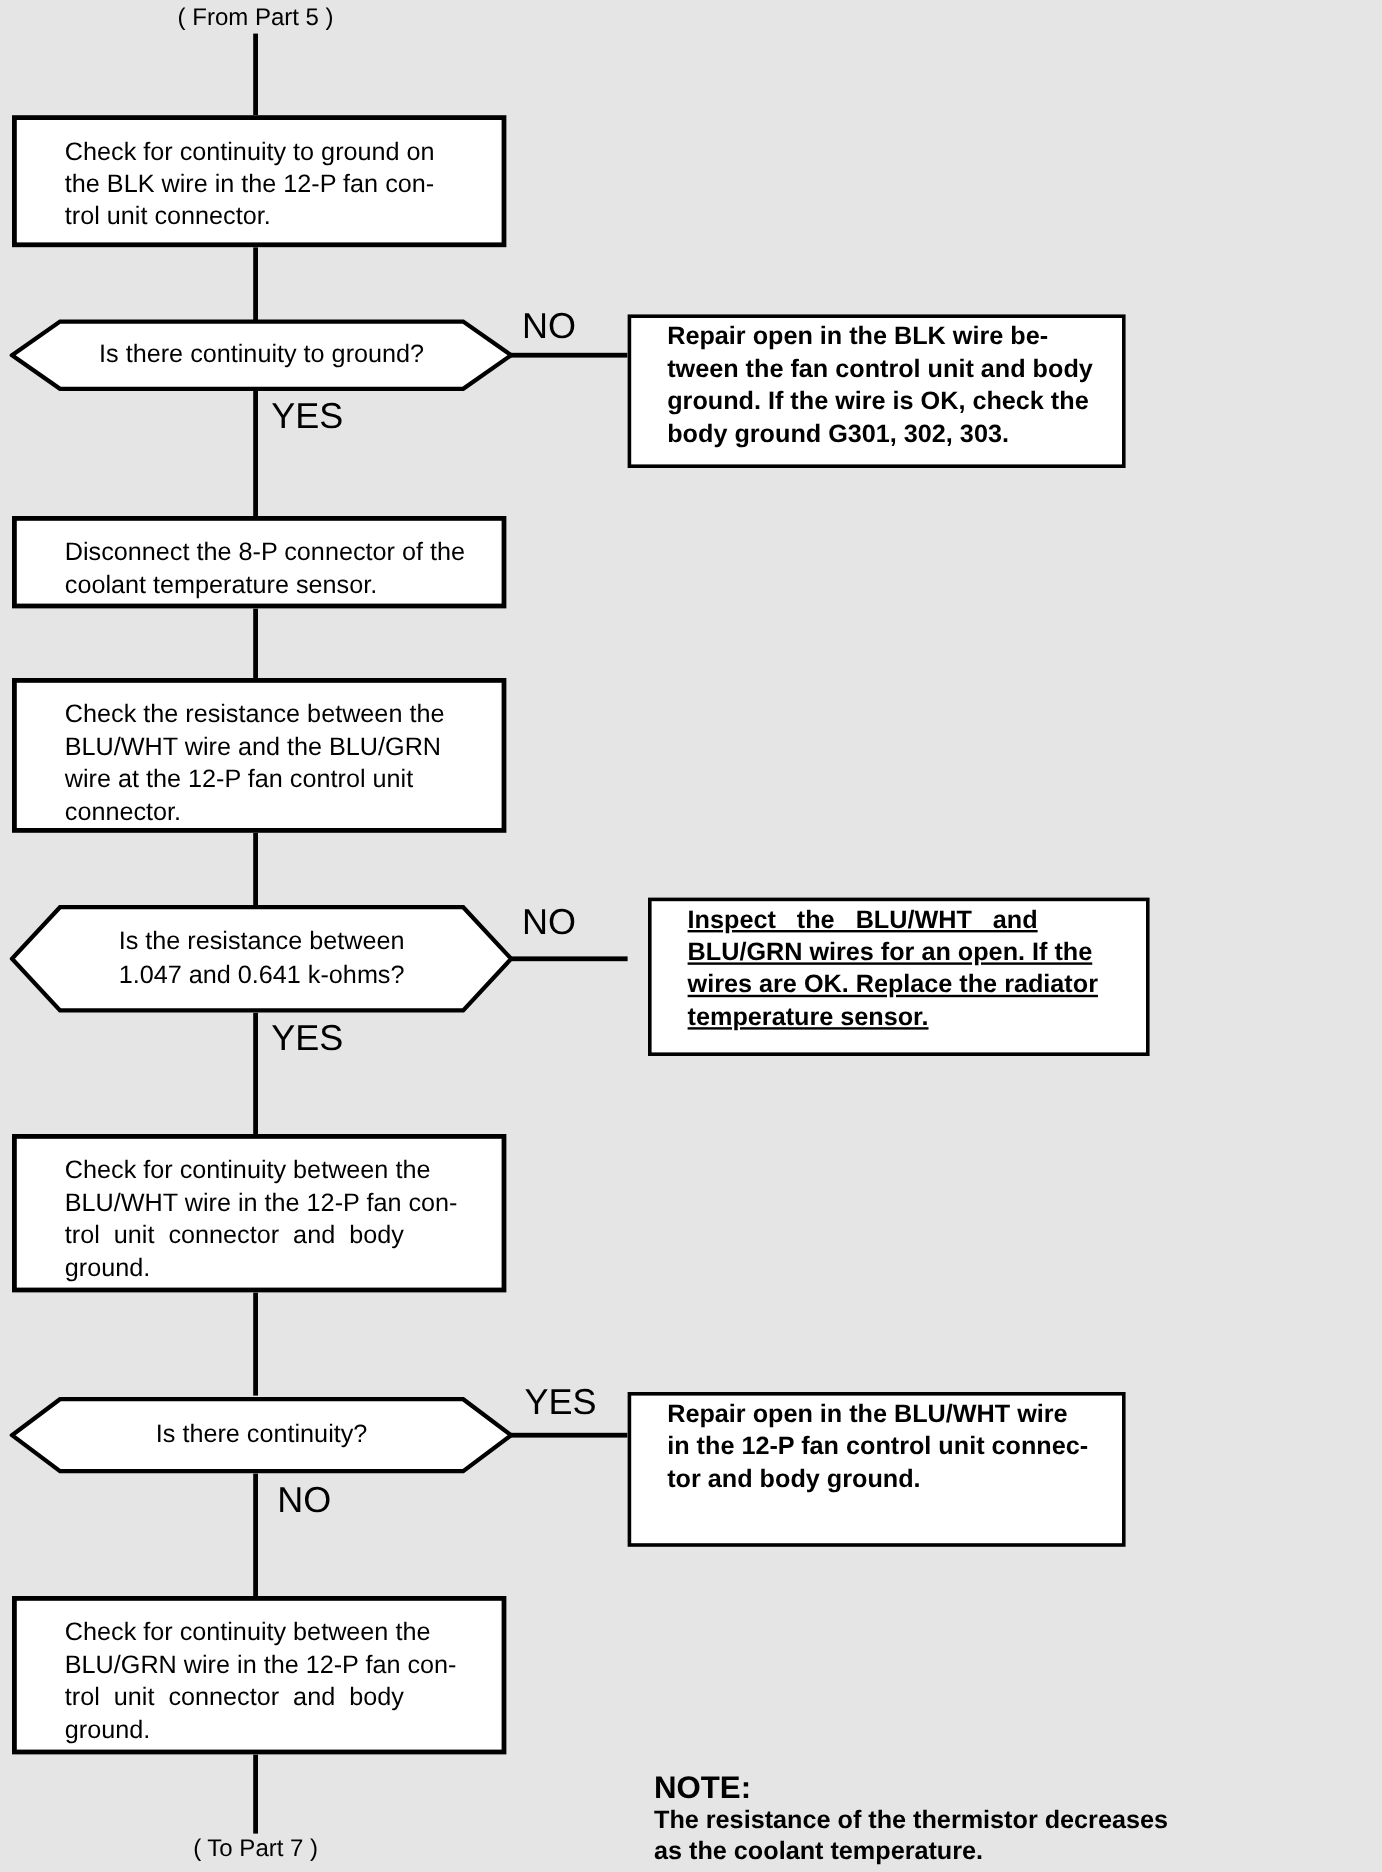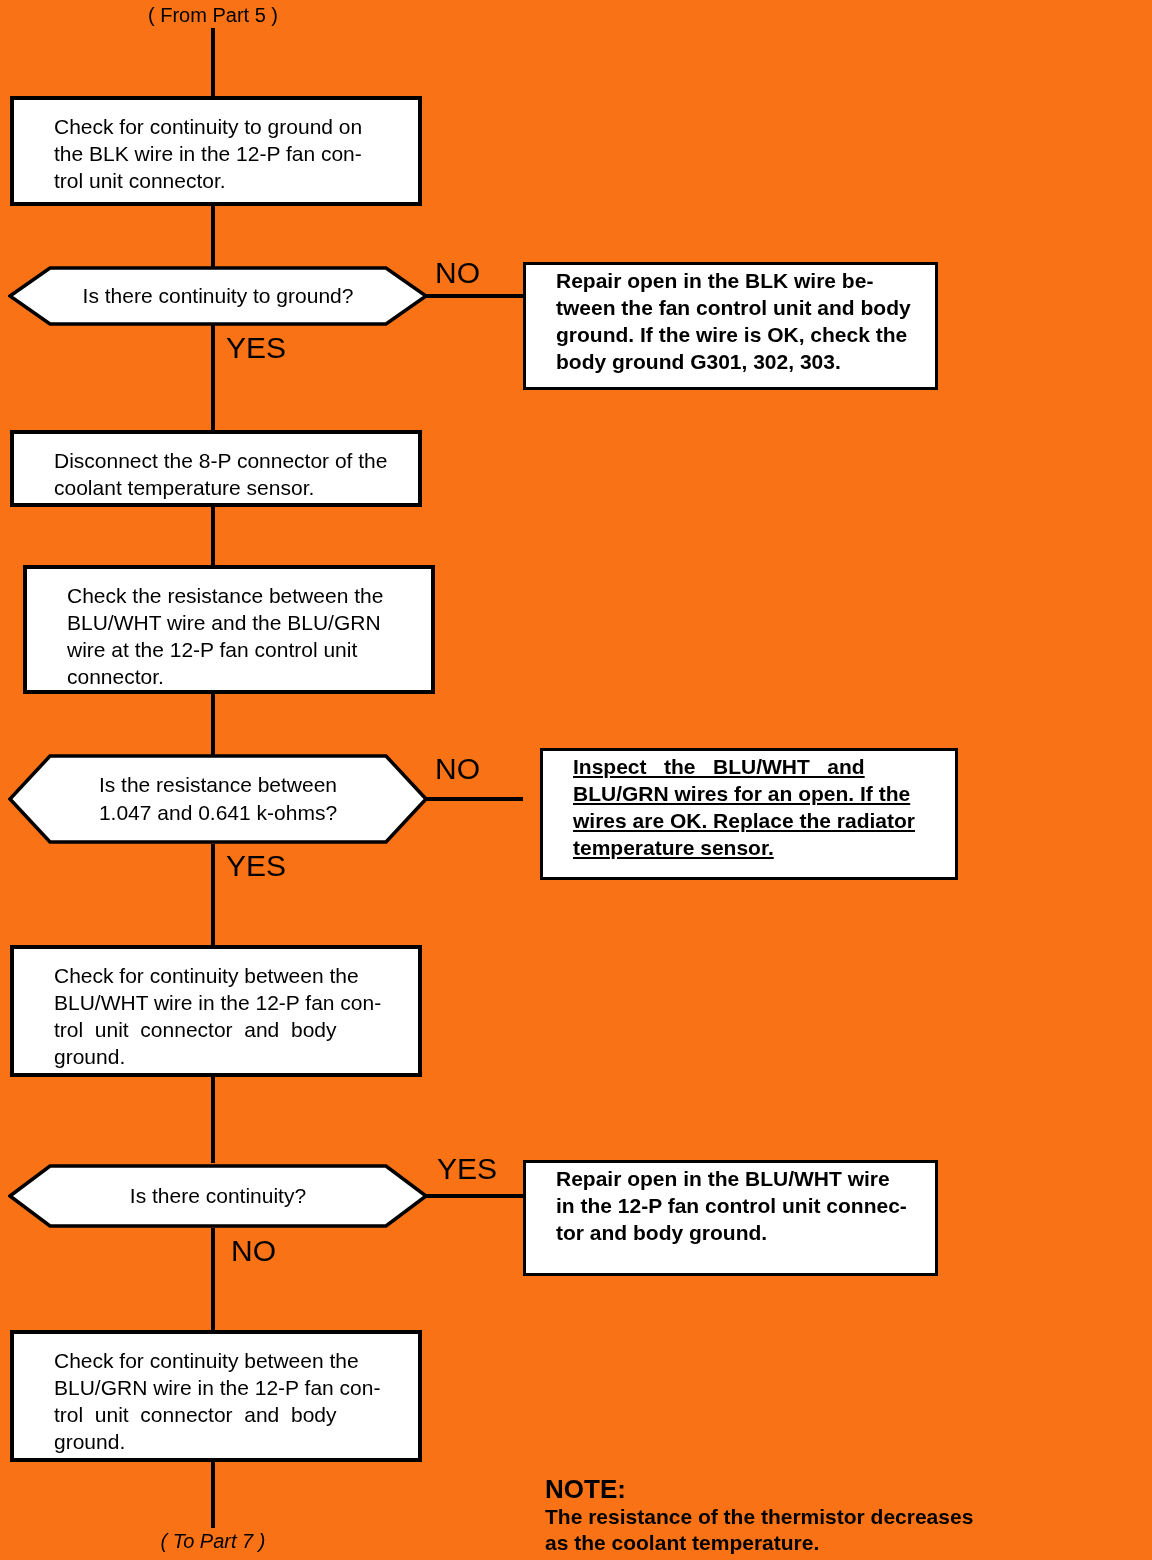--- a/index.html
+++ b/index.html
@@ -1,16 +1,16 @@
 <!DOCTYPE html>
 <html><head>
 <meta charset="utf-8">
 <style>
   html,body{margin:0;padding:0;background:#fff;}
-  #page{position:relative;width:1152px;height:1560px;background:#f97316;color:#000;
+  #page{position:relative;width:1152px;height:1560px;background:#e5e5e5;color:#000;
         font-family:"Liberation Sans", sans-serif;overflow:hidden;}
   .txt{white-space:pre-wrap;}
   .flabel{position:absolute;font-size:20px;text-align:center;}
   .vline{position:absolute;width:4px;background:#000;}
   .hline{position:absolute;height:4px;background:#000;}
   .pbox{position:absolute;border:4px solid #000;box-sizing:border-box;background:#fff;
         font-size:21px;line-height:27px;padding:13px 16px 0 40px;}
   .abox{position:absolute;border:3px solid #000;box-sizing:border-box;background:#fff;
         font-size:21px;line-height:27px;font-weight:bold;padding:2px 12px 0 30px;}
   .hex{position:absolute;}
@@ -64,21 +64,21 @@
   <div class="branch" style="left:226px;top:331px;">YES</div>
 
   <div class="abox txt" style="left:523px;top:262px;width:415px;height:128px;">Repair open in the BLK wire be-
 tween the fan control unit and body
 ground. If the wire is OK, check the
 body ground G301, 302, 303.</div>
 
   <div class="pbox txt" style="left:10px;top:430px;width:412px;height:77px;">Disconnect the 8-P connector of the
 coolant temperature sensor.</div>
 
-  <div class="pbox txt" style="left:23px;top:565px;width:412px;height:129px;">Check the resistance between the
+  <div class="pbox txt" style="left:10px;top:565px;width:412px;height:129px;">Check the resistance between the
 BLU/WHT wire and the BLU/GRN
 wire at the 12-P fan control unit
 connector.</div>
 
   <div class="hex" style="left:8px;top:753px;width:420px;height:92px;">
     <svg width="420" height="92" viewBox="0 0 420 92">
       <polygon points="2,46 42,3 378,3 418,46 378,89 42,89"></polygon>
     </svg>
     <div class="hex-text txt">Is the resistance between
 1.047 and 0.641 k-ohms?</div>
@@ -100,31 +100,31 @@
   <div class="hex" style="left:8px;top:1163px;width:420px;height:66px;">
     <svg width="420" height="66" viewBox="0 0 420 66">
       <polygon points="2,33 42,3 378,3 418,33 378,63 42,63"></polygon>
     </svg>
     <div class="hex-text txt">Is there continuity?</div>
   </div>
   <div class="branch" style="left:437px;top:1152px;">YES</div>
   <div class="hline" style="left:424px;top:1194px;width:99px;"></div>
   <div class="branch" style="left:231px;top:1234px;">NO</div>
 
-  <div class="abox txt" style="left:523px;top:1160px;width:415px;height:116px;">Repair open in the BLU/WHT wire
+  <div class="abox txt" style="left:523px;top:1160px;width:415px;height:129px;">Repair open in the BLU/WHT wire
 in the 12-P fan control unit connec-
 tor and body ground.</div>
 
   <div class="pbox txt" style="left:10px;top:1330px;width:412px;height:132px;">Check for continuity between the
 BLU/GRN wire in the 12-P fan con-
 trol  unit  connector  and  body
 ground.</div>
 
 
   <div id="note">
     <div class="nh">NOTE:</div>
     <div class="nb txt">The resistance of the thermistor decreases
 as the coolant temperature.</div>
   </div>
 
-  <div class="flabel" style="left:118px;top:1530px;width:190px;font-style:italic;">( To Part 7 )</div>
+  <div class="flabel" style="left:118px;top:1530px;width:190px;">( To Part 7 )</div>
 
 </div>
 
 </body></html>

